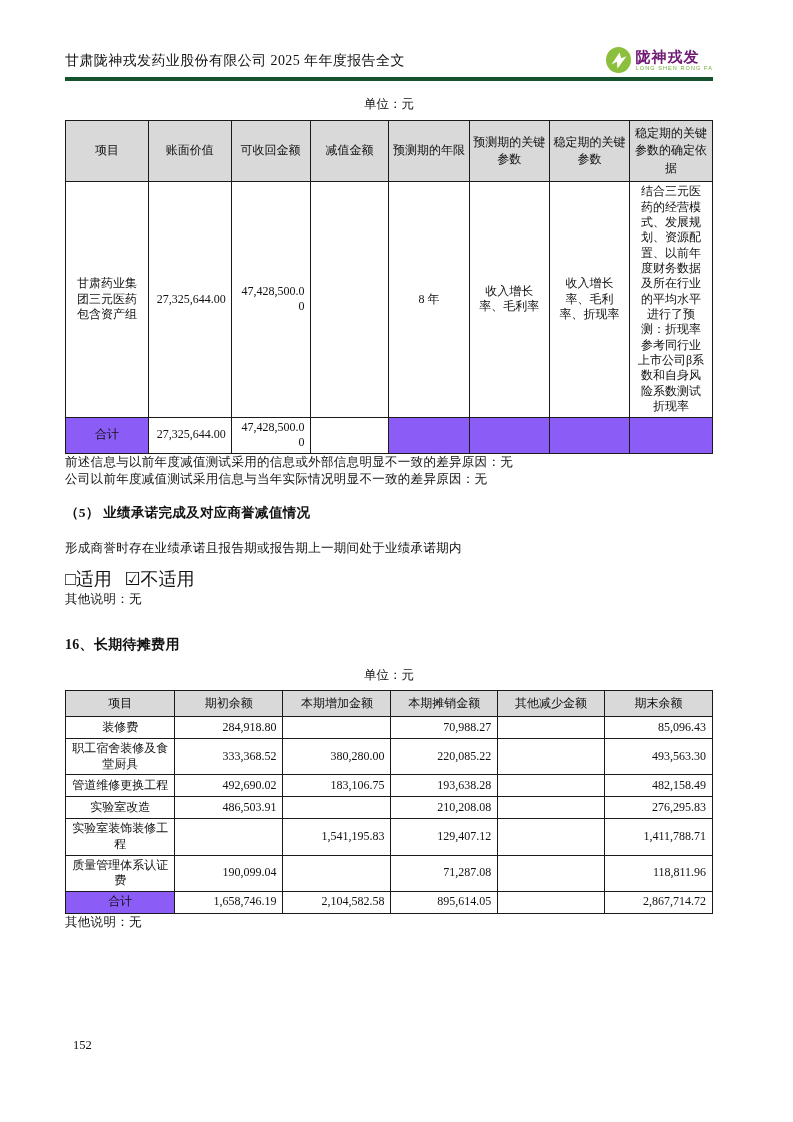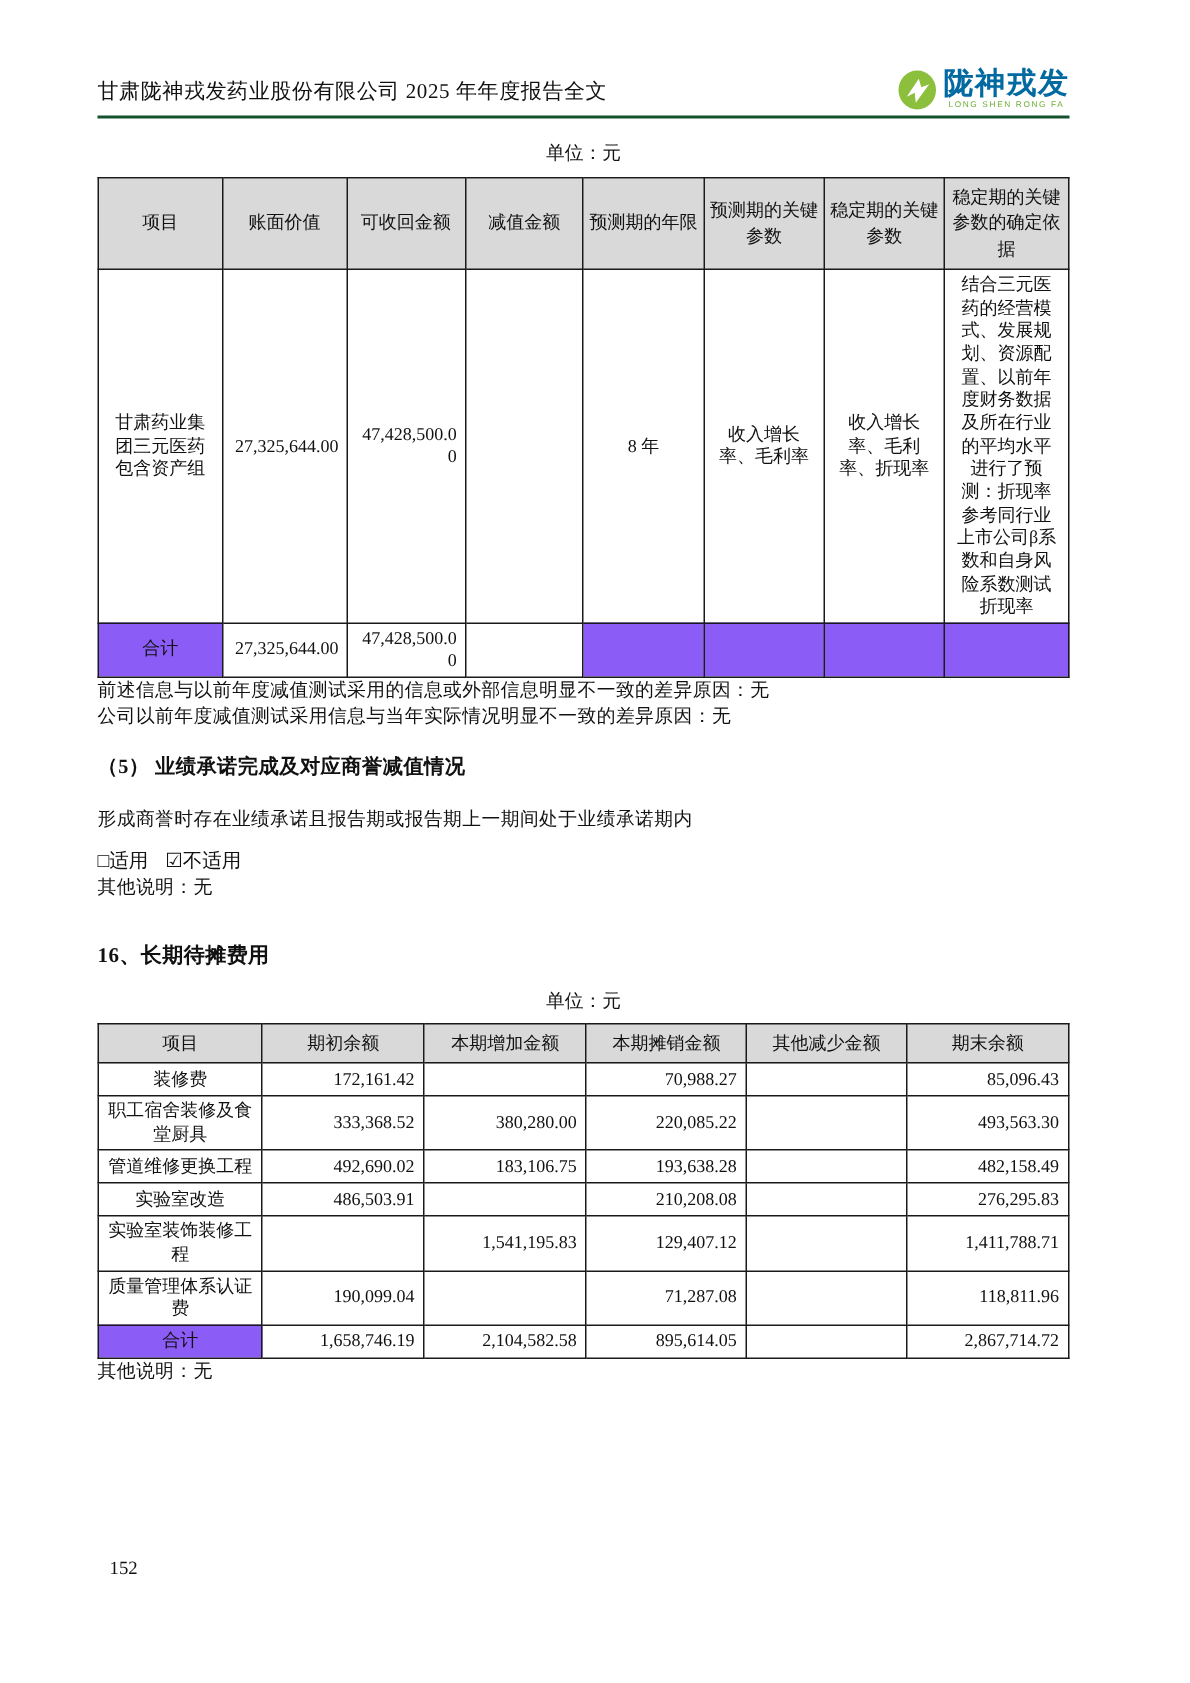--- a/index.html
+++ b/index.html
@@ -16,56 +16,55 @@
     height: 1122px;
     background: #ffffff;
     padding: 46px 80px 0 65px;
     overflow: hidden;
   }
   
   .header {
     display: flex;
     justify-content: space-between;
     align-items: flex-end;
-    border-bottom: 2px solid #14532d;
+    border-bottom: 4px solid #14532d;
     padding-bottom: 3px;
-    text-align: center;
   }
   .doc-title {
     font-size: 14px;
     letter-spacing: 0.4px;
     padding-bottom: 4px;
   }
   .logo { display: flex; align-items: center; gap: 4px; }
   .logo-txt { display: flex; flex-direction: column; line-height: 1; }
   .logo-cn {
-    font-size: 20px;
+    font-size: 15px;
     font-weight: bold;
-    color: #0369a1;
+    color: #701a75;
     letter-spacing: 1px;
     font-family: "Liberation Sans", sans-serif;
   }
   .logo-en {
     font-size: 5.5px;
     color: #6fae36;
     letter-spacing: 1.1px;
     margin-top: 2px;
     font-family: "Liberation Sans", sans-serif;
   }
   
   .unit-line {
     text-align: center;
     font-size: 12.5px;
     margin-top: 15px;
     margin-bottom: 7px;
   }
   .note-line { font-size: 12.5px; letter-spacing: 0.3px; }
   .sub-heading { font-size: 13.5px; font-weight: bold; margin-top: 16px; letter-spacing: 0.3px; }
   .big-heading { font-size: 14px; font-weight: bold; margin-top: 28px; letter-spacing: 0.3px; }
-  .apply-line { font-size: 13px; margin-top: 10px; }
+  .apply-line { font-size: 18px; margin-top: 10px; }
   .apply-line .box { margin-right: 8px; }
   
   table {
     width: 100%;
     border-collapse: collapse;
     table-layout: fixed;
     font-size: 12px;
   }
   th, td {
     border: 1px solid #1a1a1a;
@@ -195,21 +194,21 @@
         <th>期初余额</th>
         <th>本期增加金额</th>
         <th>本期摊销金额</th>
         <th>其他减少金额</th>
         <th>期末余额</th>
       </tr>
     </thead>
     <tbody>
       <tr>
         <td class="item">装修费</td>
-        <td class="num">172,161.42</td>
+        <td class="num">284,918.80</td>
         <td class="num"></td>
         <td class="num">70,988.27</td>
         <td class="num"></td>
         <td class="num">85,096.43</td>
       </tr>
       <tr>
         <td class="item">职工宿舍装修及食堂厨具</td>
         <td class="num">333,368.52</td>
         <td class="num">380,280.00</td>
         <td class="num">220,085.22</td>

